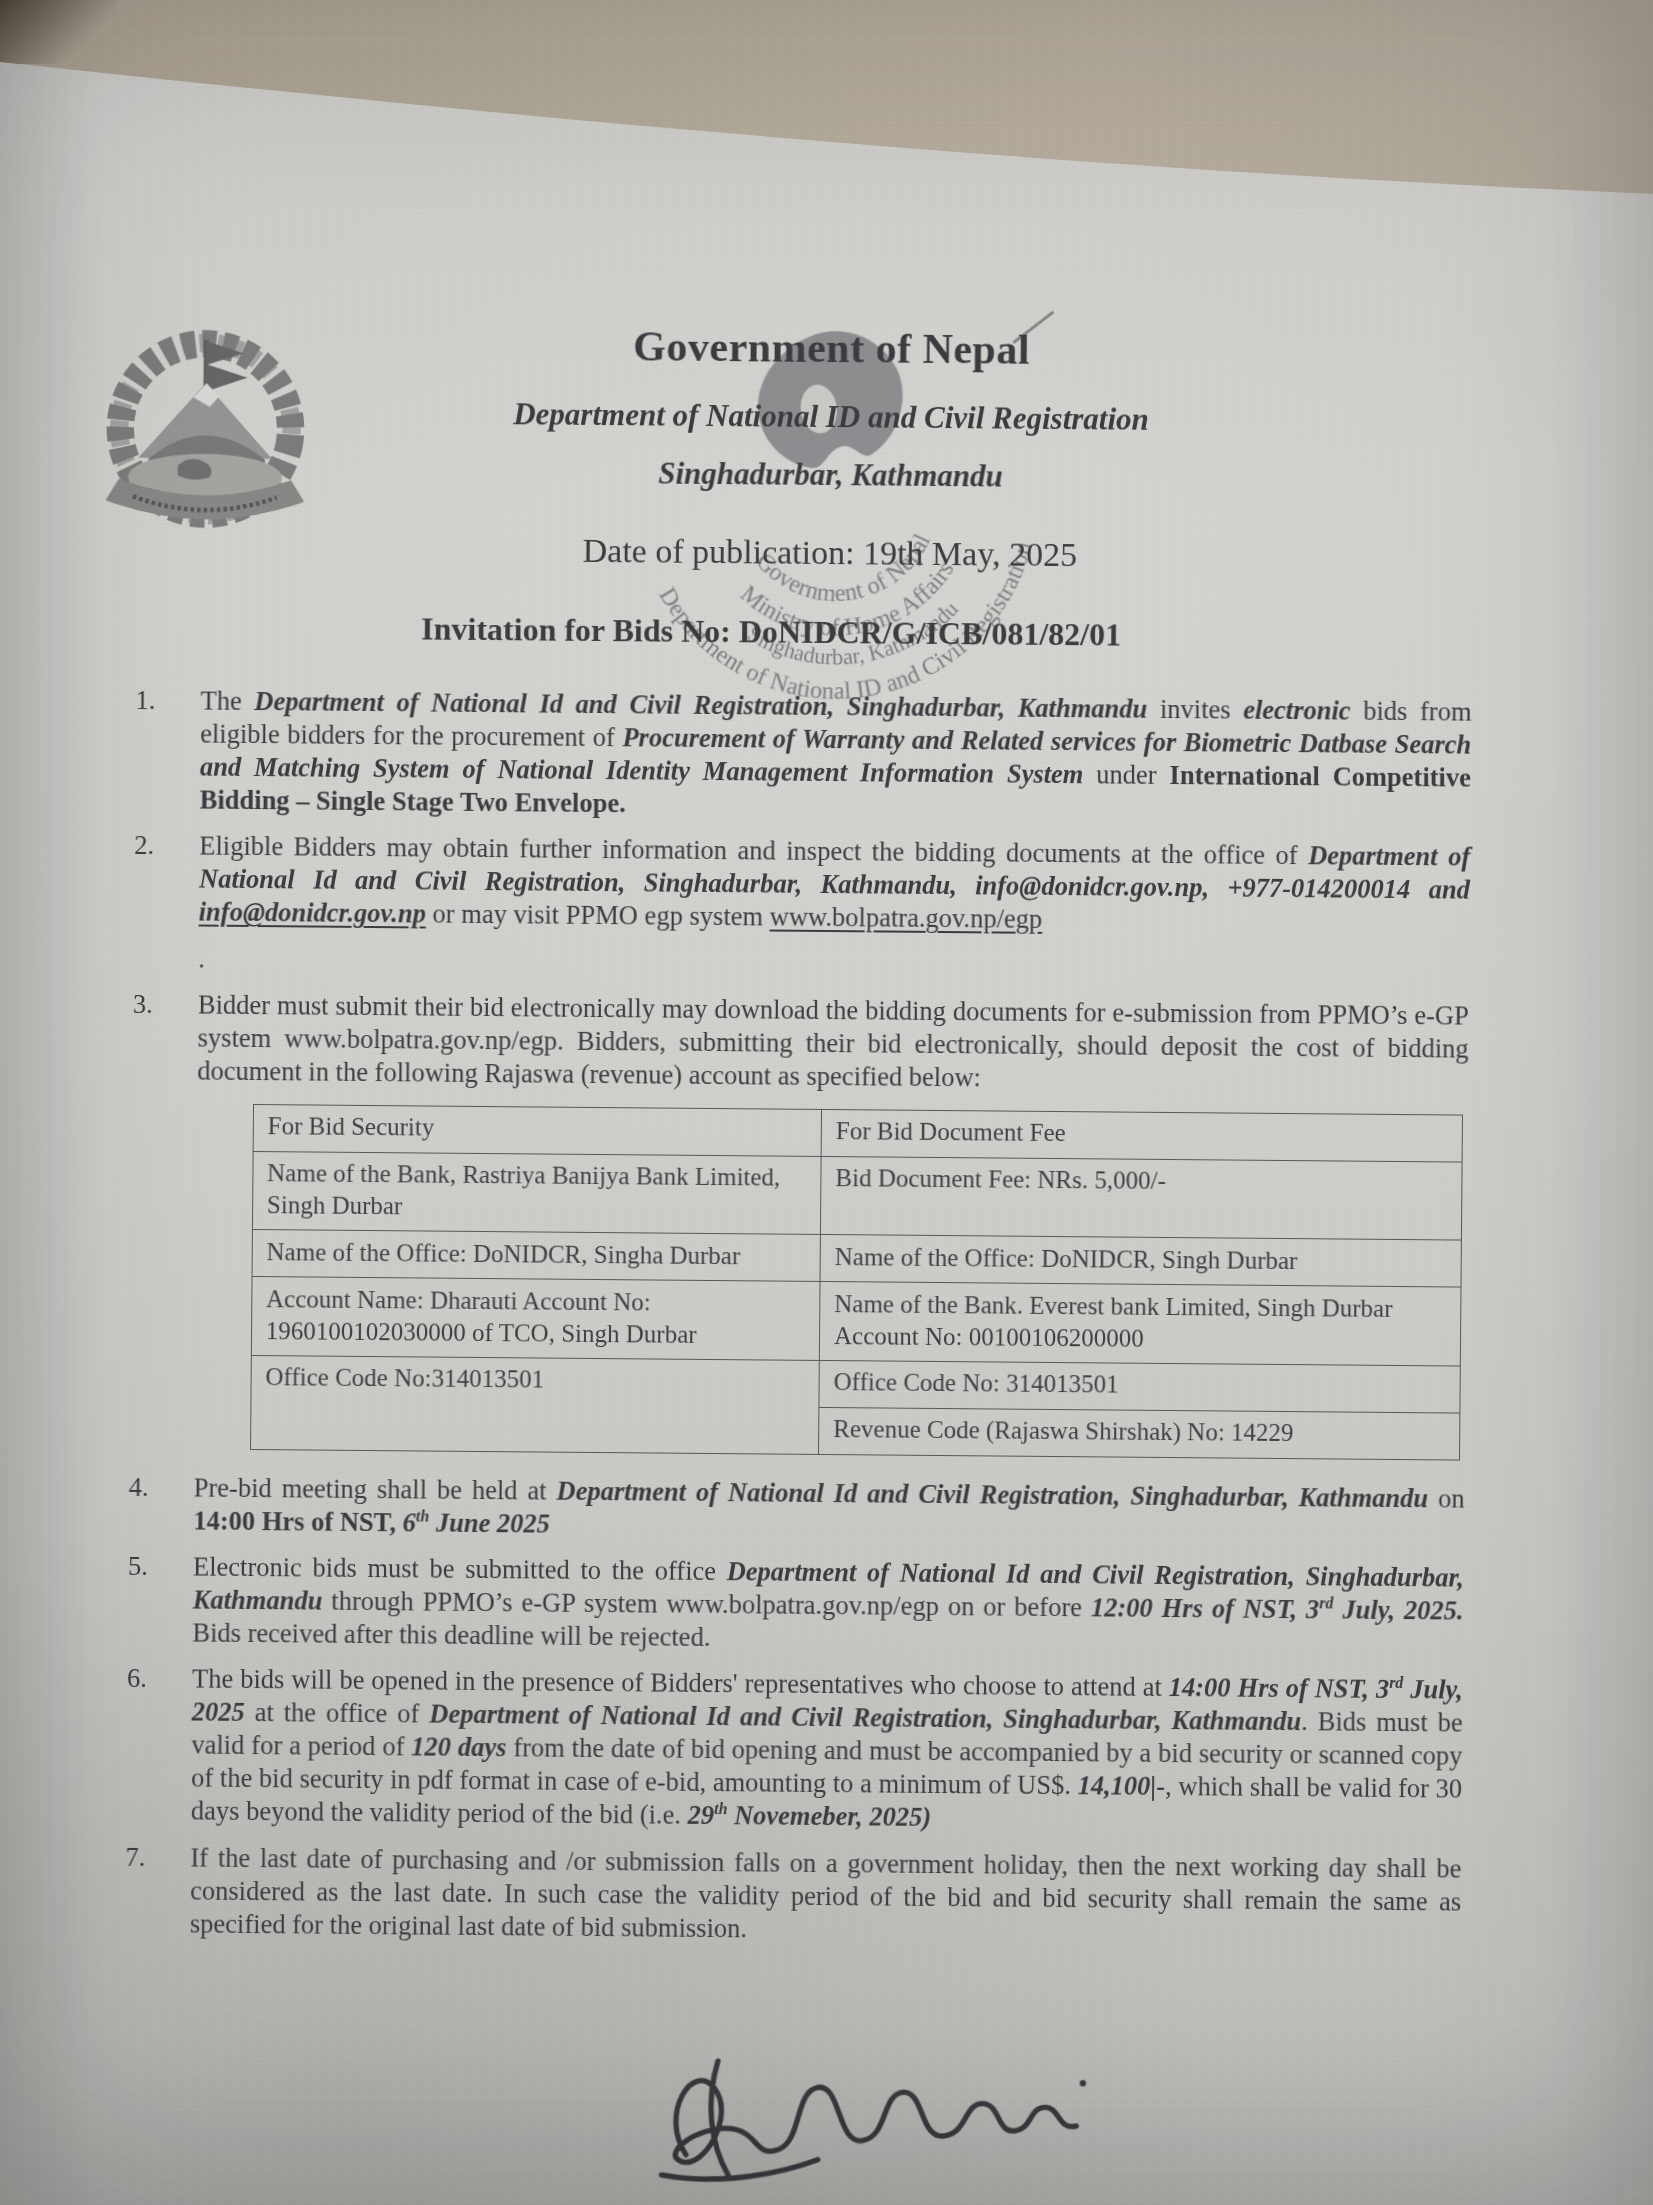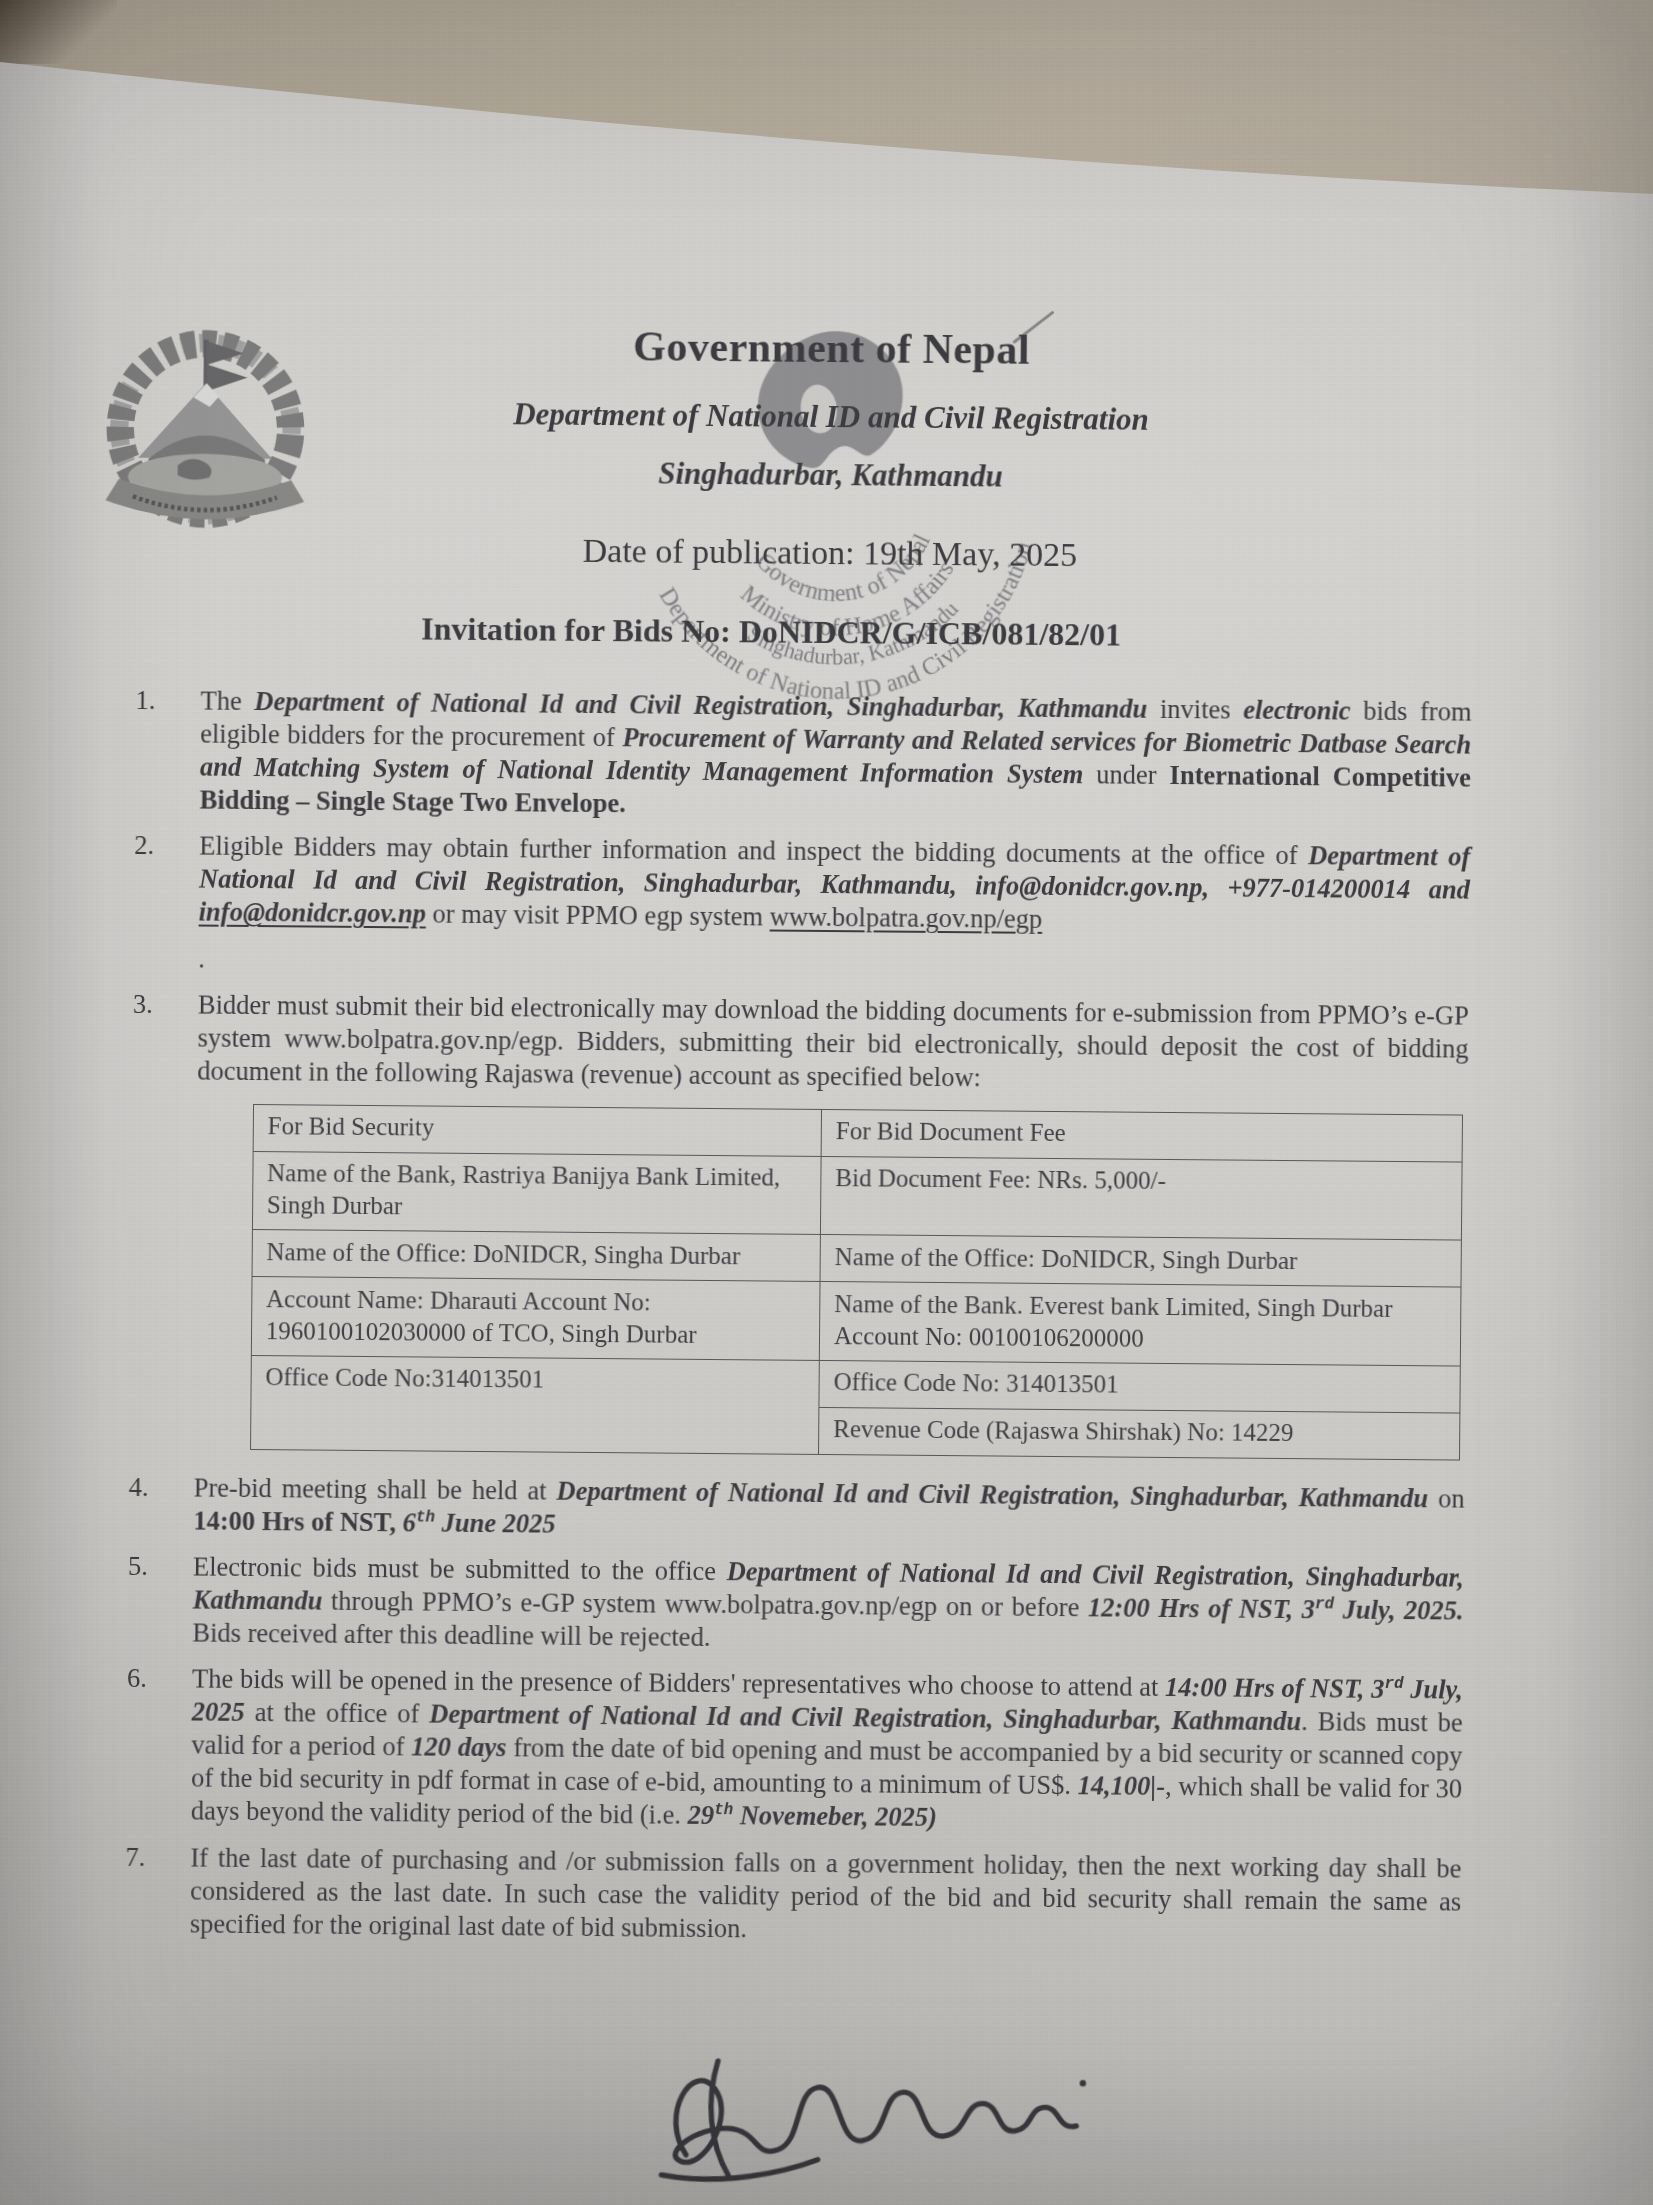--- a/index.html
+++ b/index.html
@@ -36,21 +36,21 @@
   .hdr-inv{top:614px;font-size:32px;font-weight:bold;left:-58px;}
   
   .doc-body{position:absolute;left:134px;top:690px;width:1336px;font-size:26.5px;line-height:33px;}
   .para{display:flex;margin-bottom:13.3px;}
   .num{flex:none;width:65px;}
   .ptext{flex:1;text-align:justify;}
   .r{font-style:normal;font-weight:normal;}
   .b{font-weight:bold;}
   .bi{font-weight:bold;font-style:italic;}
   .u{text-decoration:underline;text-decoration-thickness:1.6px;text-underline-offset:3.7px;}
-  sup{font-size:.6em;line-height:0;font-family:Liberation Mono, monospace;}
+  sup{font-size:.6em;line-height:0;}
   
   table.fees{border-collapse:collapse;margin:16px 0 22px 121px;width:1210px;font-size:25px;
     color:#403f44;}
   table.fees td{border:1.6px solid #57565b;vertical-align:top;padding:5.3px 13.8px 8.5px;line-height:32px;}
   td.cl{width:47%;}
   
   .emblem{position:absolute;left:68px;top:328px;width:265px;height:223px;opacity:.88;}
   
   .stamp{position:absolute;left:610px;top:275px;width:445px;height:445px;opacity:.8;
     transform:rotate(-8deg);filter:blur(0.4px);}

